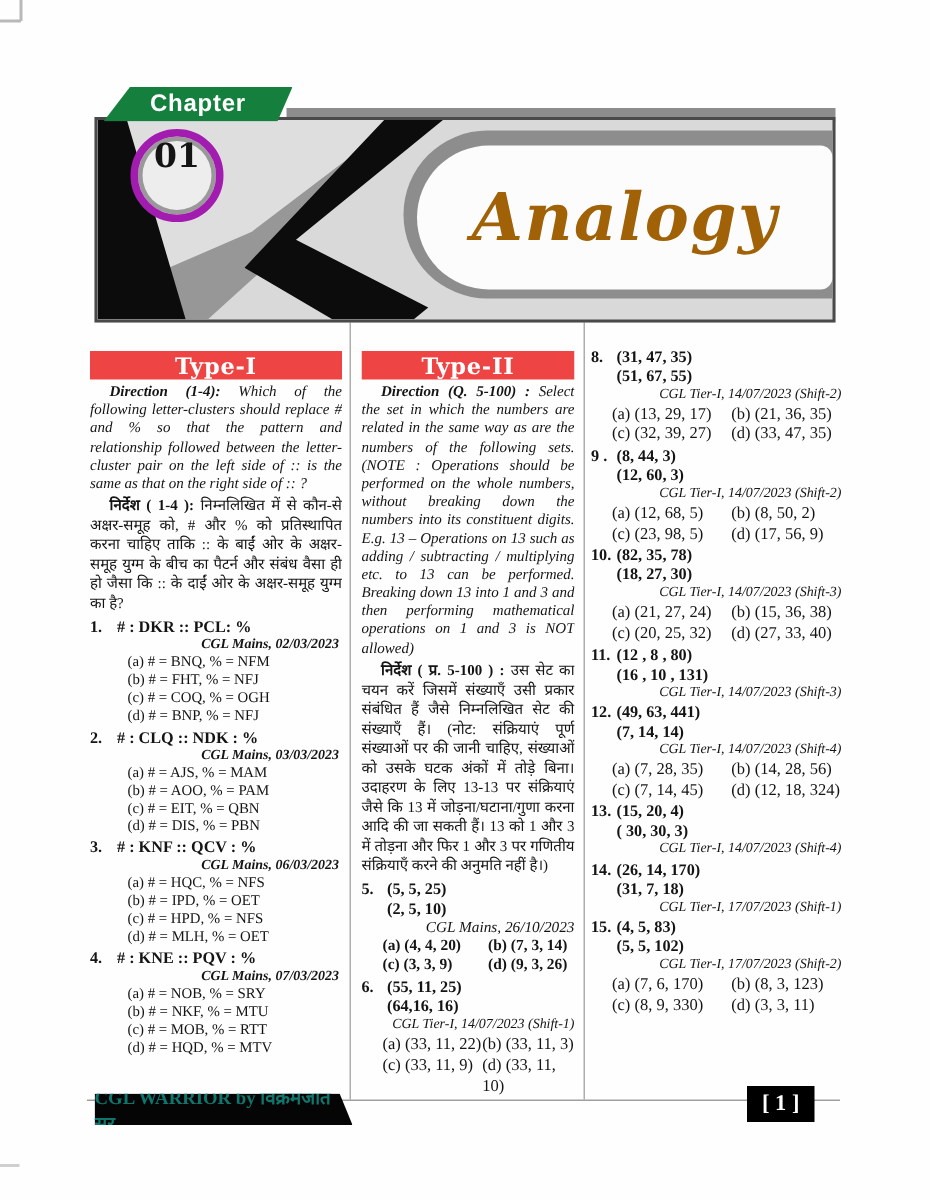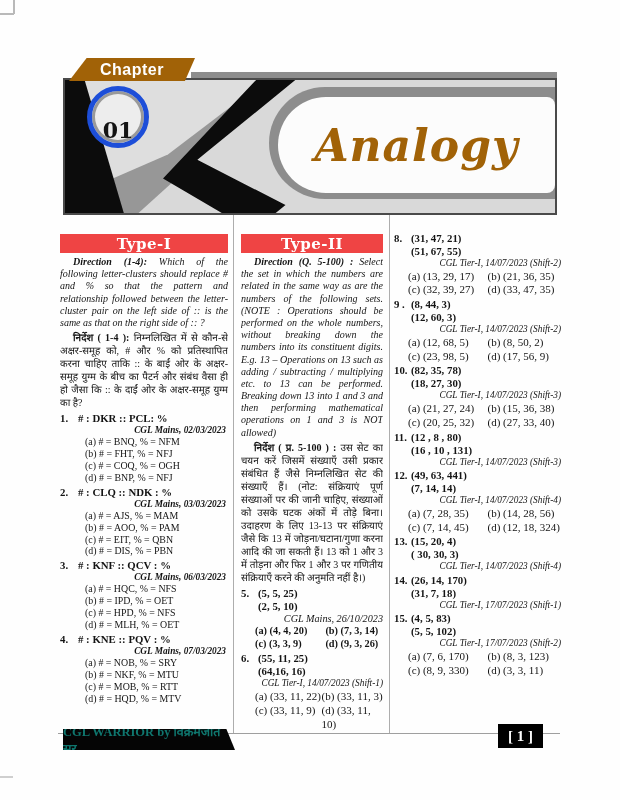--- a/index.html
+++ b/index.html
@@ -6,21 +6,21 @@
   .page{position:relative;width:620px;height:800px;background:#fefefe;overflow:hidden;
         font-family:"Liberation Serif","DejaVu Serif",serif;color:#141414;}
   
   .mark{position:absolute;background:#b9b9b9;}
   .mark-h{left:0;top:13px;width:14px;height:2px;}
   .mark-v{left:13px;top:0;width:2px;height:14px;}
   .mark-b{left:0;top:776px;width:13px;height:2px;background:#cfcfcf;}
 
   
   .banner{position:absolute;left:63px;top:57px;width:494px;height:156px;}
-  .chapter-tab{position:absolute;left:6px;top:1px;width:126px;height:23px;background:#a16207;z-index:6;
+  .chapter-tab{position:absolute;left:6px;top:1px;width:126px;height:23px;background:#15803d;z-index:6;
                clip-path:polygon(14% 0,100% 0,92% 100%,0 100%);
                display:flex;align-items:center;justify-content:center;}
   .chapter-tab span{color:#fff;font-family:"Liberation Sans","DejaVu Sans",sans-serif;
                     font-weight:bold;font-size:16px;letter-spacing:.5px;}
   .top-strip{position:absolute;left:128px;top:15px;right:0;height:9px;background:#8d8d8d;z-index:1;}
   .frame{position:absolute;left:0;top:21px;width:490px;height:133px;background:#d9d9d9;
          border:2px solid #4a4a4a;overflow:hidden;z-index:2;}
   .f-darkdiag{position:absolute;inset:0;background:#979797;
               clip-path:polygon(30% 0,45% 0,15% 100%,0 100%,0 72%);}
   .f-light{position:absolute;inset:0;background:#dedede;
@@ -29,22 +29,22 @@
          clip-path:polygon(39% 0,47% 0,27% 60%,45% 94%,43% 100%,32% 100%,20% 74%);}
   .f-leftwedge{position:absolute;inset:0;background:#0c0c0c;
          clip-path:polygon(0 0,4% 0,12% 100%,0 100%);}
   .pill-shadow{position:absolute;left:204px;top:7px;width:286px;height:112px;
                background:#8d8d8d;border-radius:56px 0 0 56px;}
   .pill{position:absolute;left:213px;top:17px;width:277px;height:96px;background:#fcfcfc;
         border-radius:48px 8px 8px 48px;display:flex;align-items:center;justify-content:center;}
   .pill .title{font-family:"DejaVu Serif","Liberation Serif",serif;font-weight:bold;
                font-size:44px;letter-spacing:1px;color:#a16207;font-style:italic;}
   .chap-circle{position:absolute;left:22px;top:6px;width:52px;height:52px;border-radius:50%;
-               background:#ededed;border:5px solid #1d4ed8;box-shadow:inset 0 0 0 3px #999;
-               display:flex;align-items:flex-end;justify-content:center;z-index:5;}
+               background:#ededed;border:5px solid #a21caf;box-shadow:inset 0 0 0 3px #999;
+               display:flex;align-items:flex-start;justify-content:center;z-index:5;}
   .chap-circle span{font-weight:bold;font-size:22px;font-family:"DejaVu Serif",serif;}
 
   
   .vdiv{position:absolute;width:1px;background:#adadad;top:213px;height:520px;}
   .vdiv.d1{left:233px;} .vdiv.d2{left:389px;}
   .baseline{position:absolute;left:58px;top:733px;width:502px;height:1px;background:#9f9f9f;}
   .col{position:absolute;top:234px;height:499px;overflow:hidden;}
   .col1{left:60px;width:168px;}
   .col2{left:241px;width:142px;}
   .col3{left:394px;width:167px;top:232px;height:501px;}
@@ -186,21 +186,21 @@
       <span class="qnum">7.</span>
       <div class="qline">(14, 378, 9)</div>
       <div class="qline">(18, 432, 8)</div>
 
     </div>
   </div>
 
   <div class="col col3">
     <div class="q2">
       <span class="qnum">8.</span>
-      <div class="qline">(31, 47, 21)</div>
+      <div class="qline">(31, 47, 35)</div>
       <div class="qline">(51, 67, 55)</div>
       <div class="qsrc">CGL Tier-I, 14/07/2023 (Shift-2)</div>
       <div class="opts2">
         <div class="opt">(a) (13, 29, 17)</div>
         <div class="opt">(b) (21, 36, 35)</div>
         <div class="opt">(c) (32, 39, 27)</div>
         <div class="opt">(d) (33, 47, 35)</div>
       </div>
     </div>
     <div class="q2">

